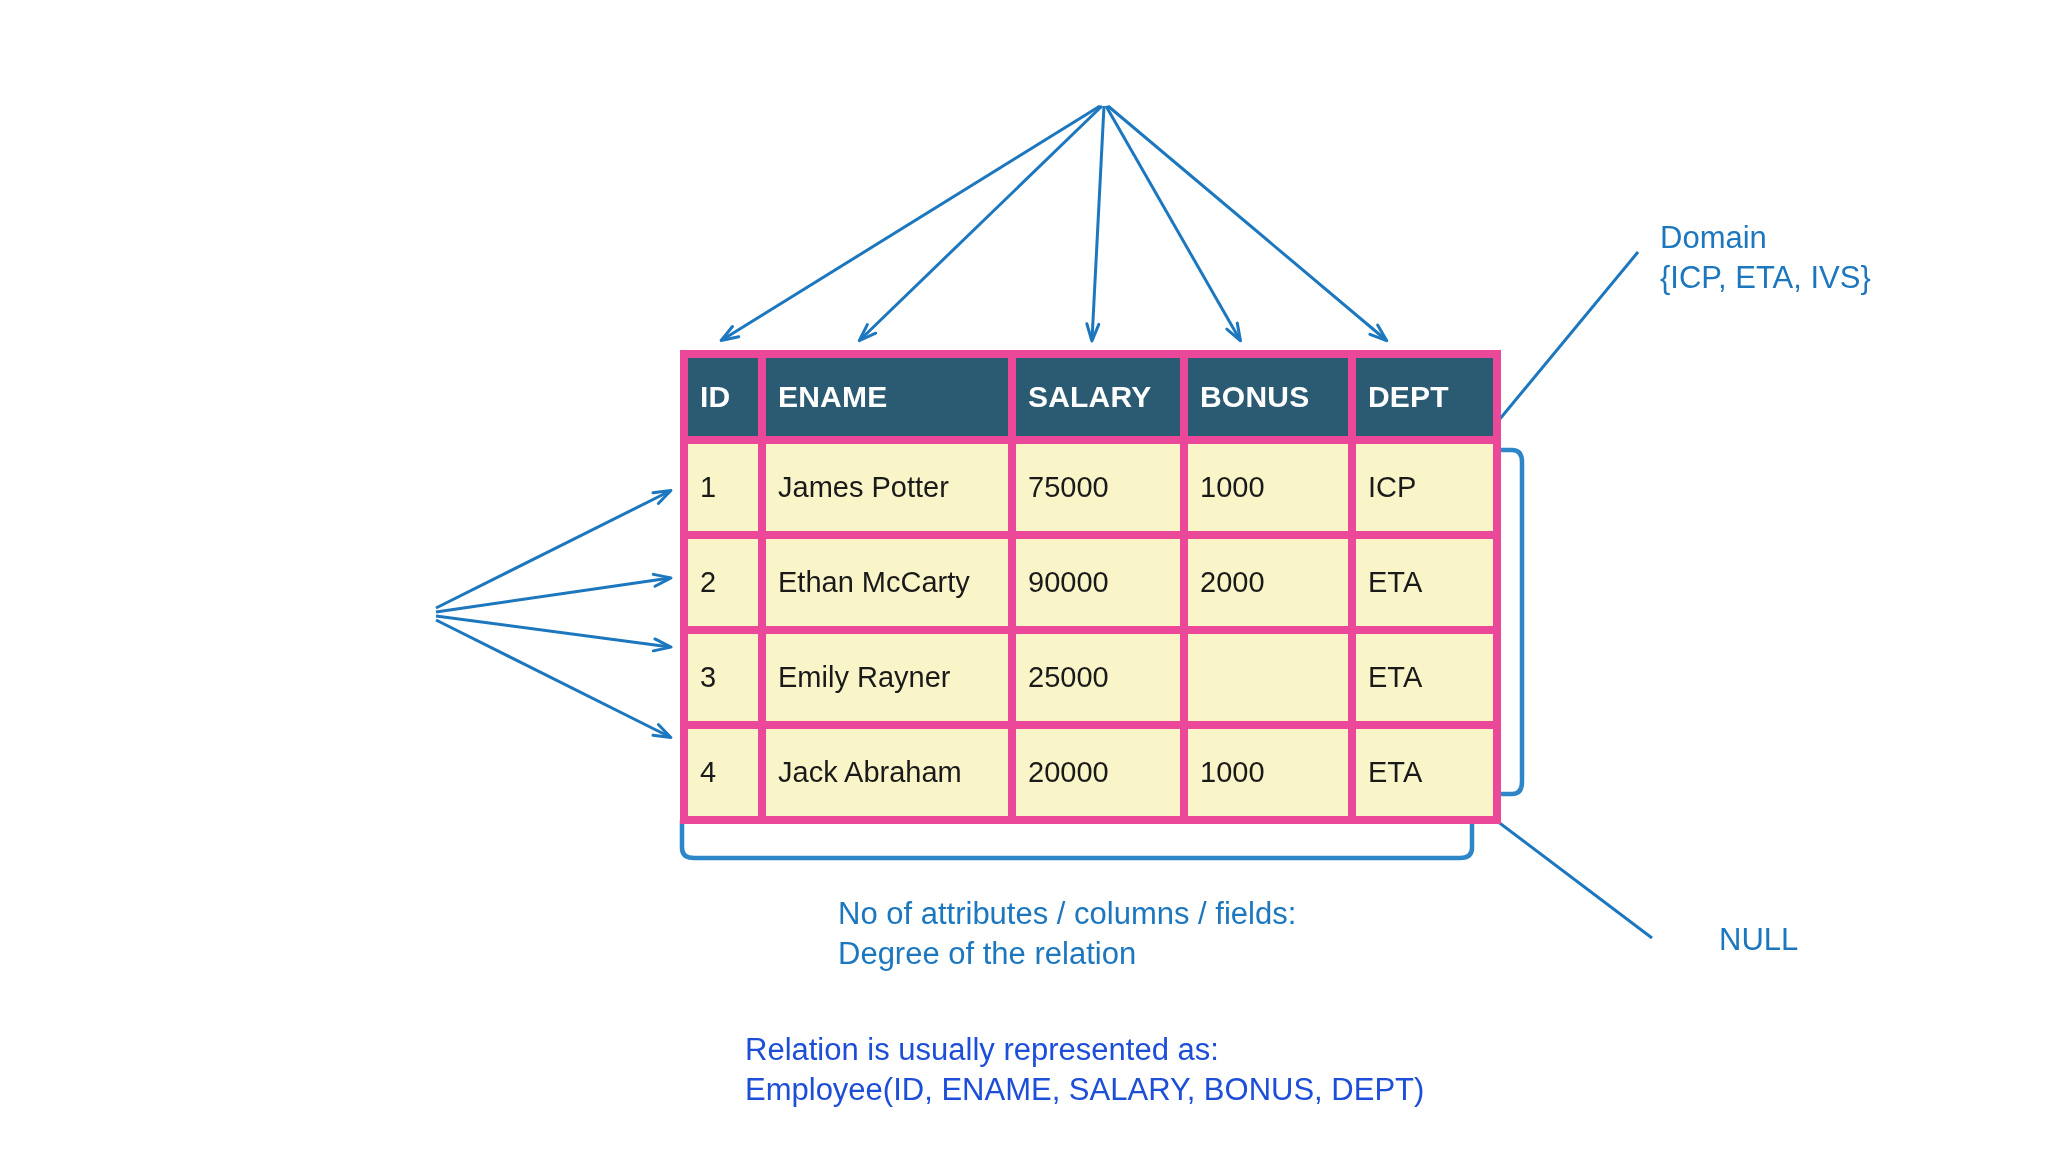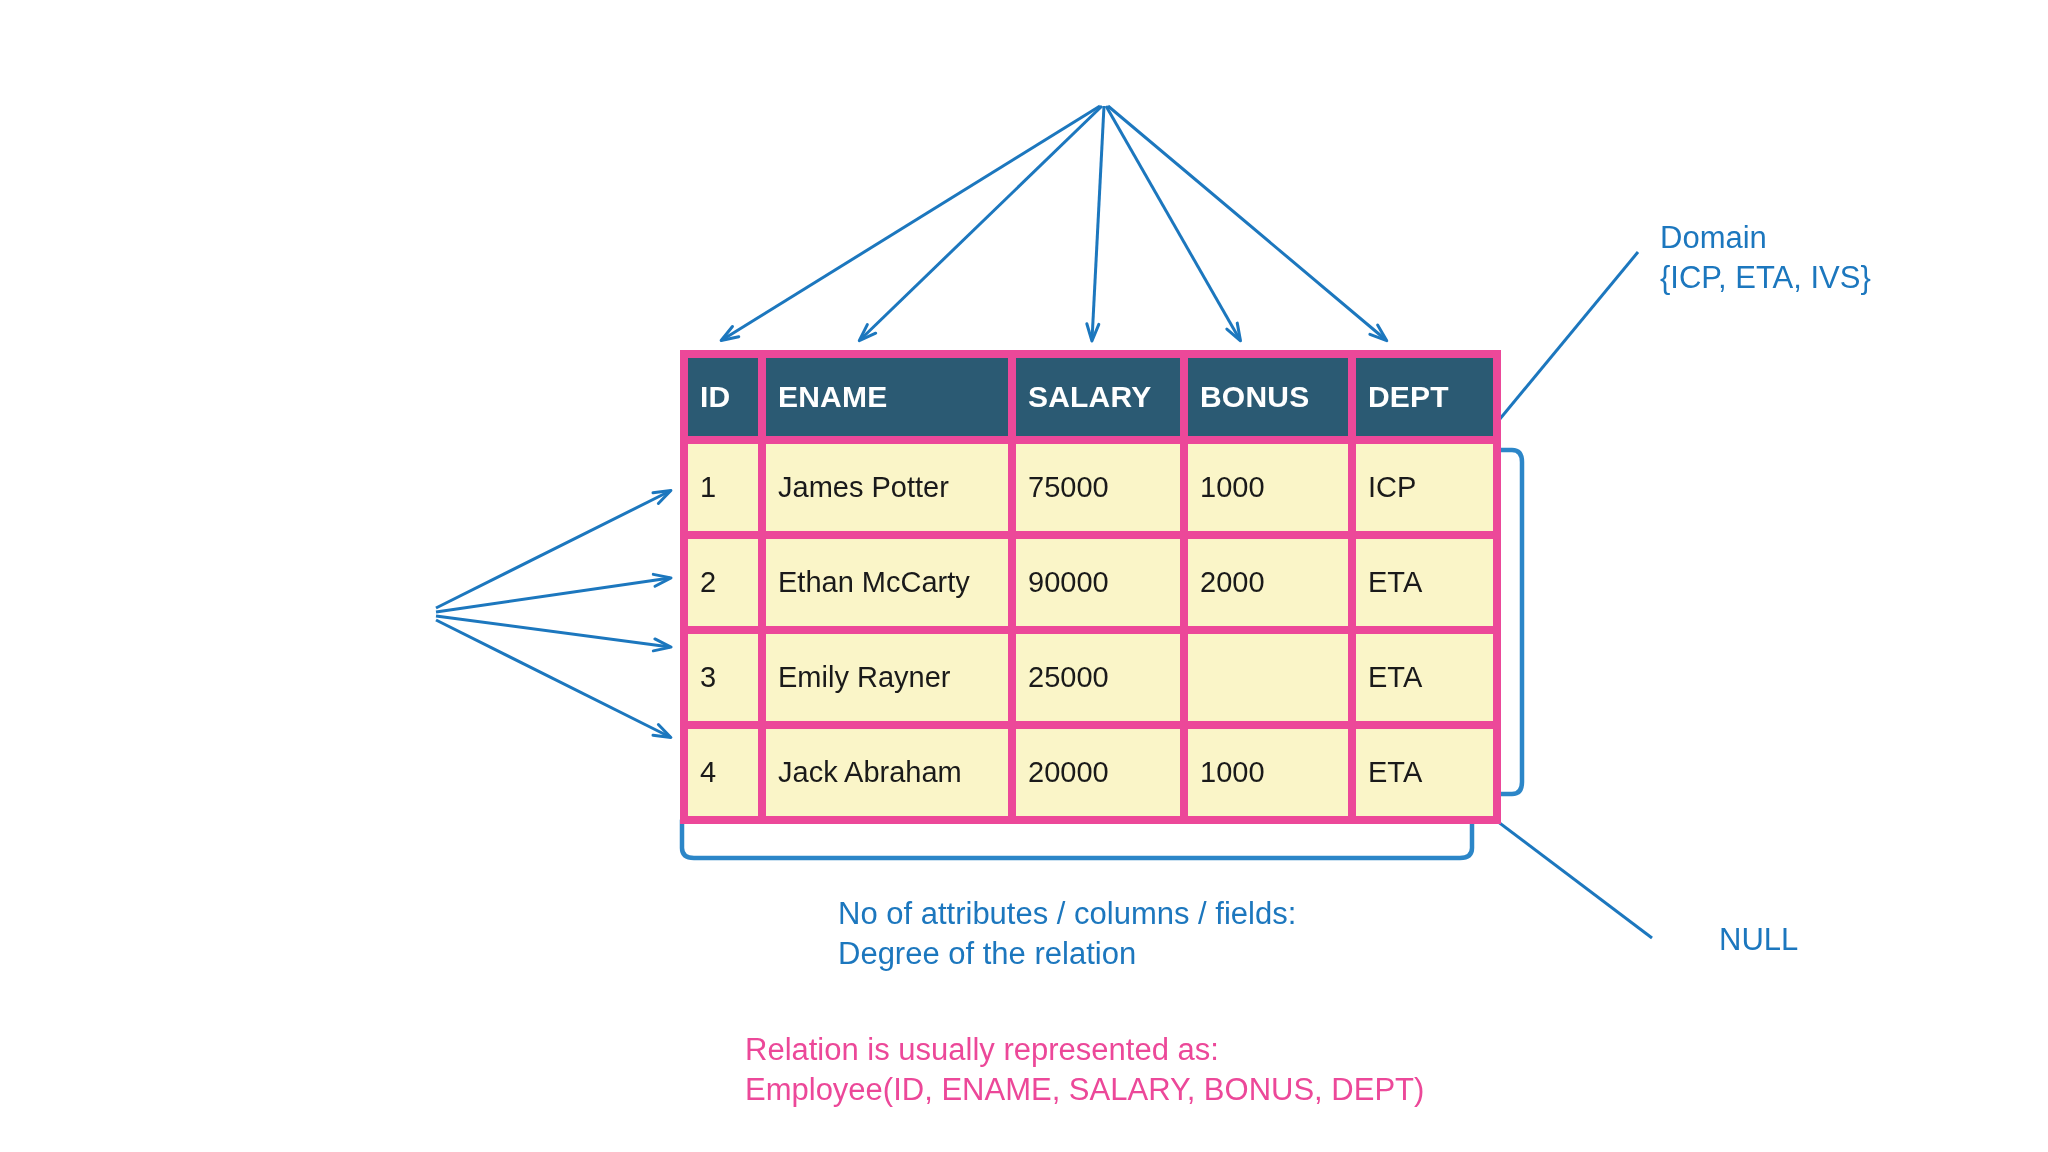--- a/index.html
+++ b/index.html
@@ -104,21 +104,21 @@
   #label-null {
     left: 1686px;
     top: 920px;
     margin-left: 33px;
   }
 
   #relation-note {
     position: absolute;
     left: 745px;
     top: 1030px;
-    color: #ec4899;
+    color: #1d4ed8;
     font-size: 31px;
     line-height: 1.30;
     white-space: pre-line;
   }
 </style>
 </head>
 <body>
 
 <div id="canvas">
 

